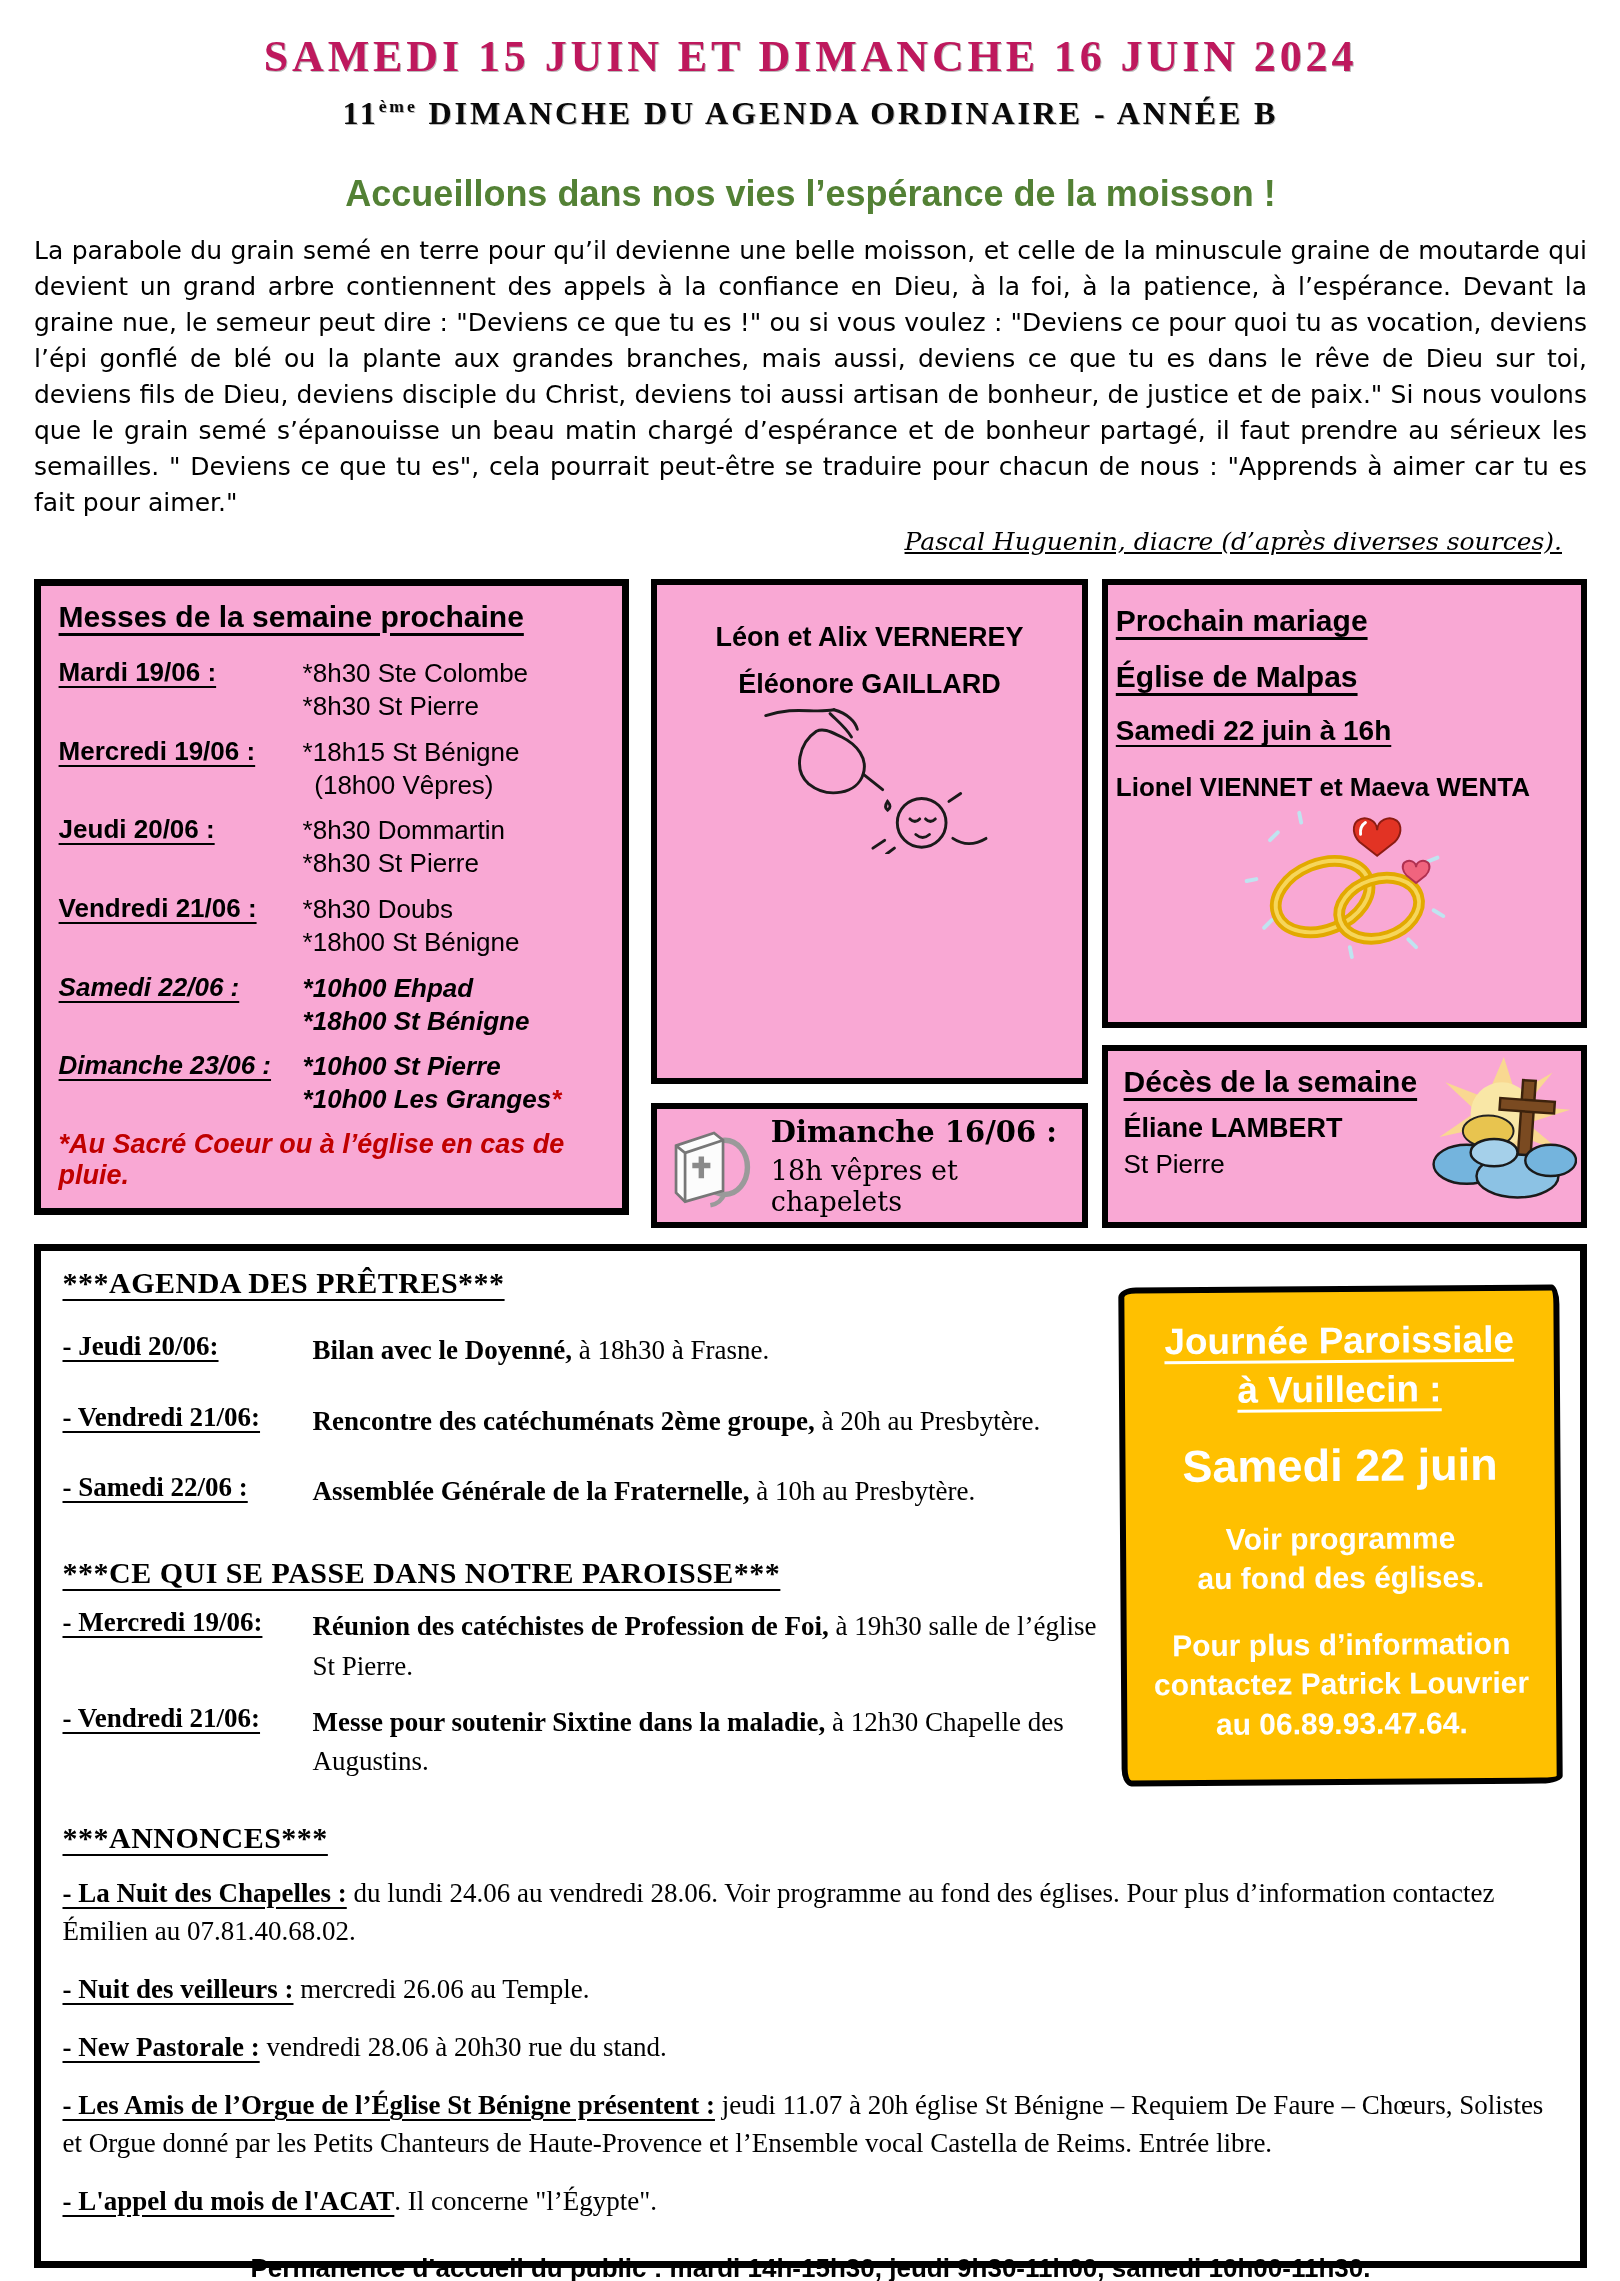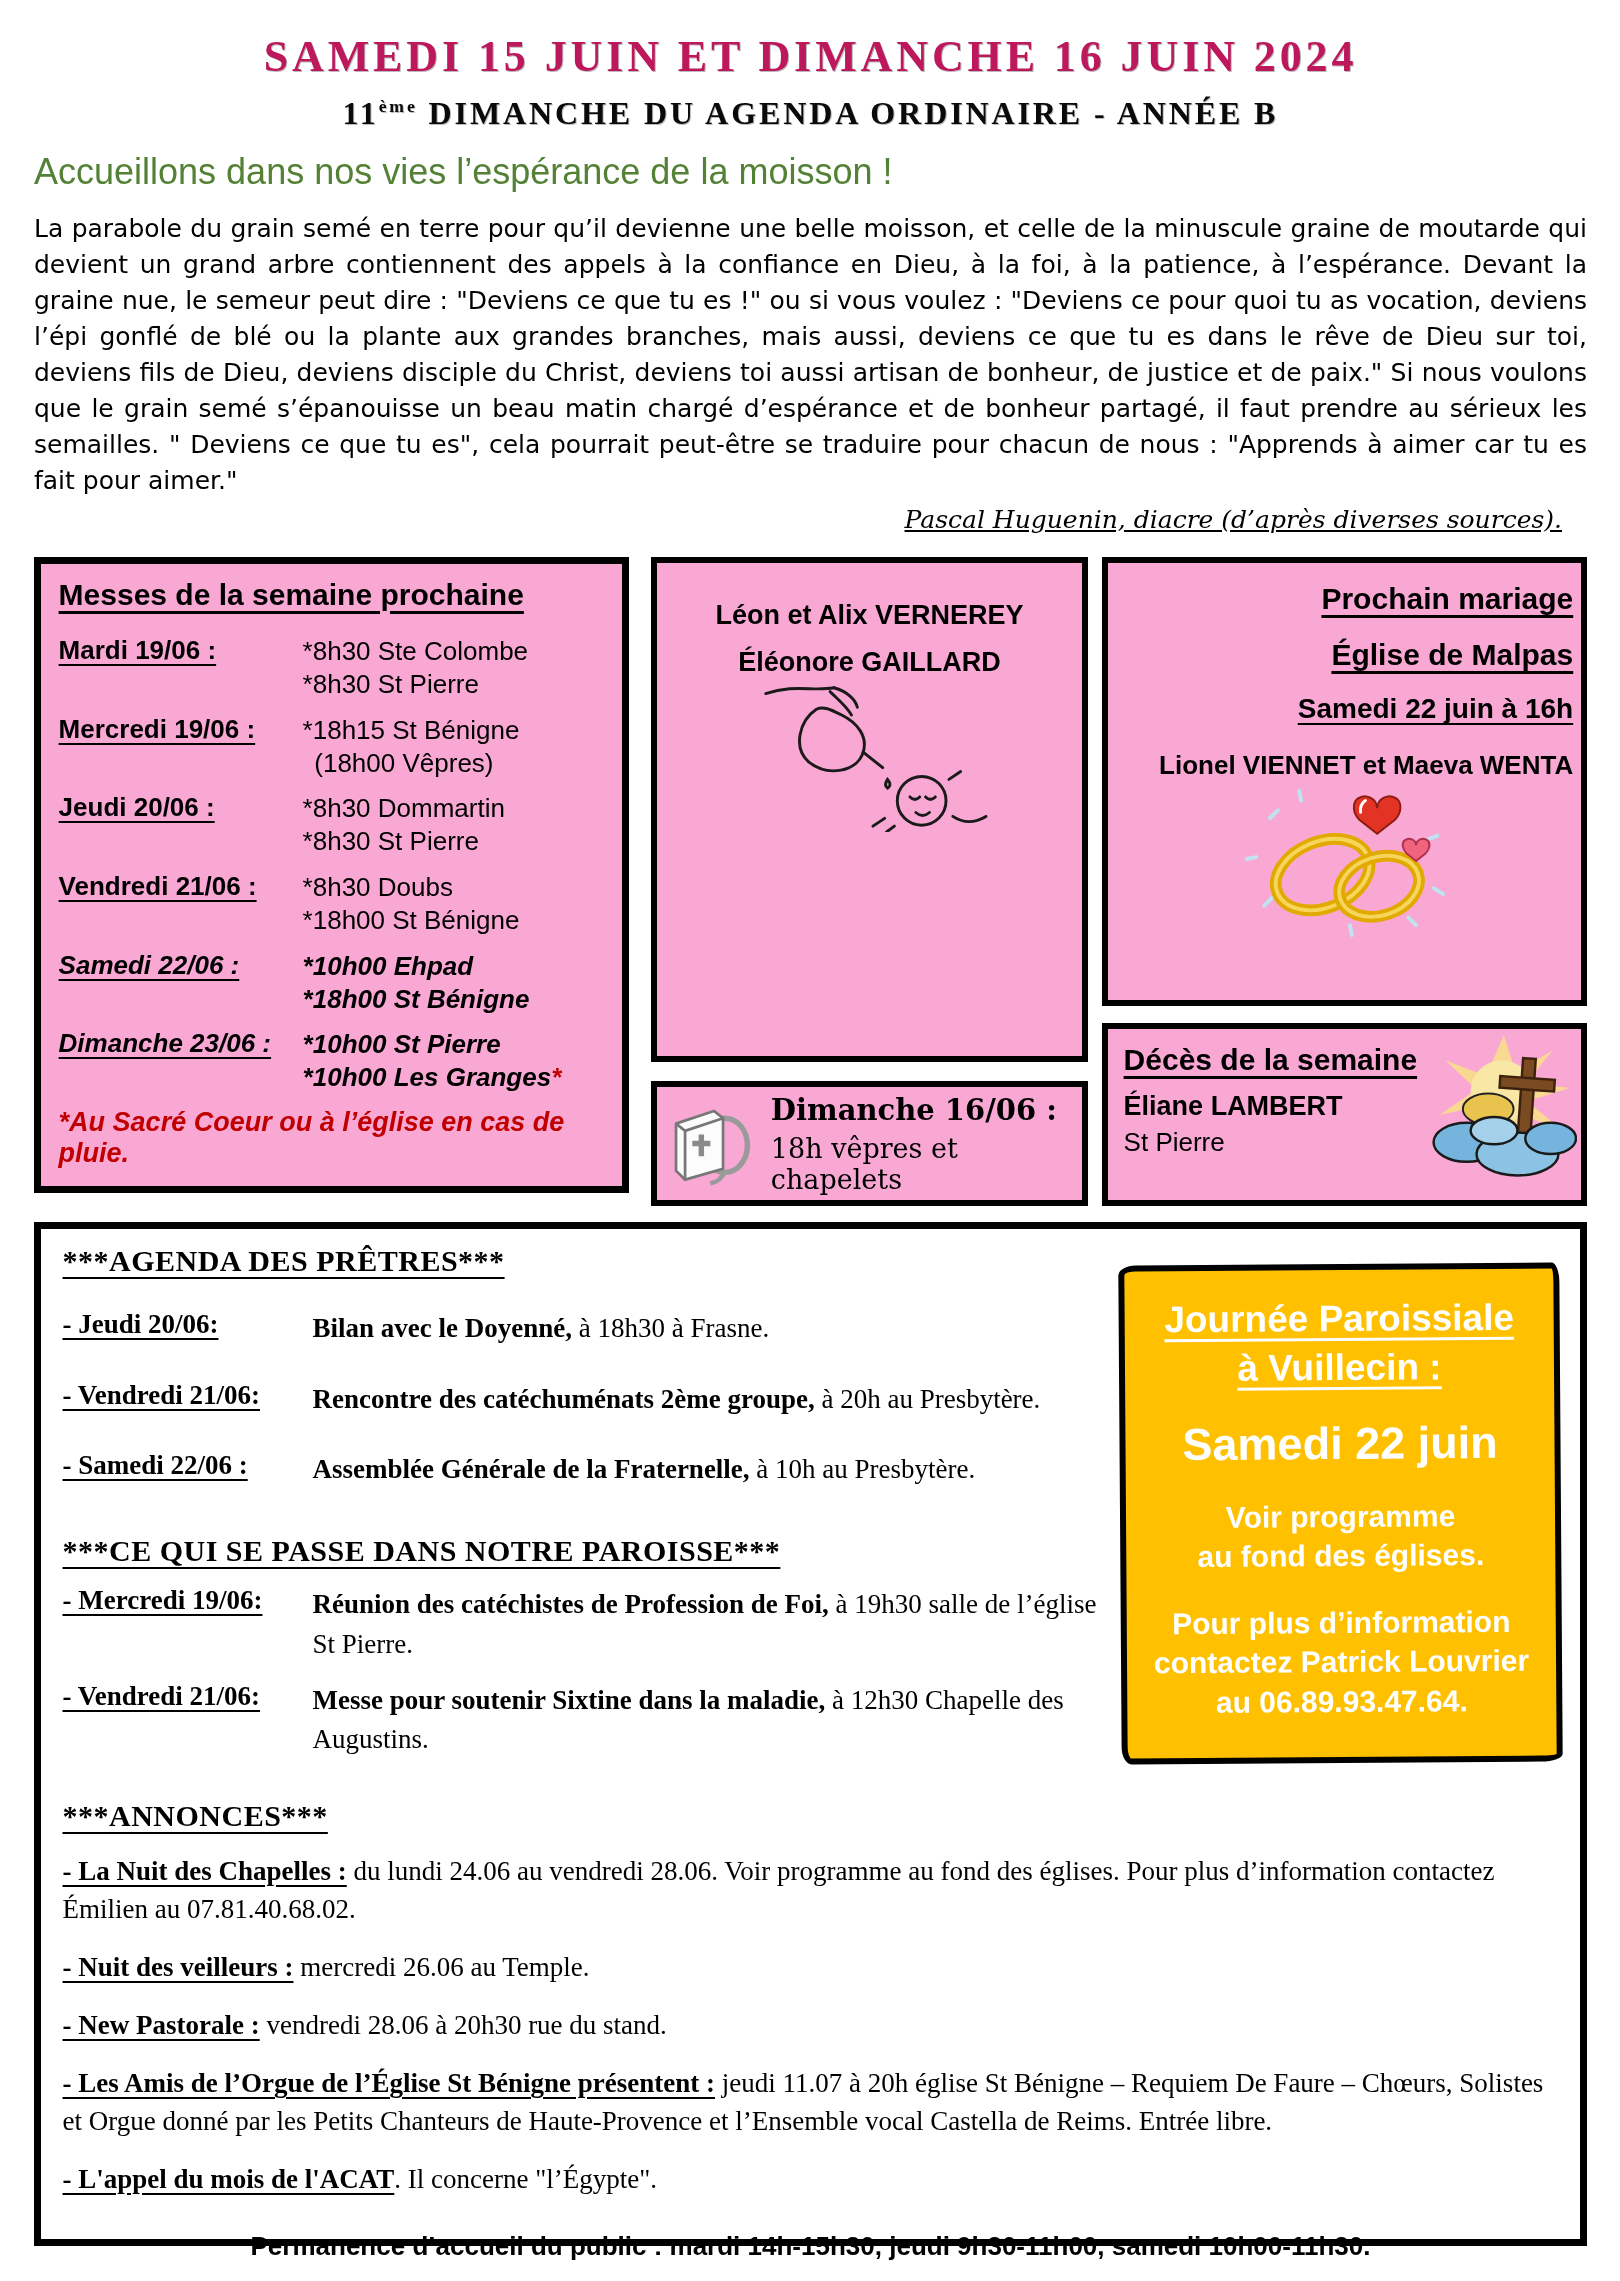--- a/index.html
+++ b/index.html
@@ -17,21 +17,21 @@
     font-size:44px; letter-spacing:3.9px; line-height:1.1; color:#be185d;
     text-shadow:1px 1px 0 #bbb;
   }
   .doc-subtitle {
     font-family:"Liberation Serif", serif; font-weight:bold; text-align:center;
     font-size:32px; letter-spacing:2.9px; margin-top:13.7px; color:#0a0a0a;
     text-shadow:1px 1px 0 #bbb;
   }
   .doc-subtitle sup { font-size:17.6px; }
   .theme-heading {
-    margin-top:19px; font-weight:normal; font-size:36px;
+    margin-top:41px; text-align:center; font-weight:bold; font-size:36px;
     color:var(--green);
   }
   .intro-paragraph {
     margin-top:17.6px; font-family:"DejaVu Sans", sans-serif;
     font-size:25px; line-height:1.44; text-align:justify;
   }
   .attribution {
     margin-top:5.9px; text-align:right; padding-right:25px;
     font-family:"DejaVu Serif", serif; font-style:italic; font-size:25px;
     text-decoration:underline;
@@ -62,21 +62,21 @@
   .u-line { font-weight:bold; font-size:30px; text-decoration:underline;
             text-decoration-thickness:2.9px; text-underline-offset:5.9px; margin-bottom:26px; }
   .bapt-name { font-weight:bold; font-size:27px; margin-top:15.6px; }
 
   #vepres-box { left:617px; top:532px; width:437px; height:125px; display:flex; align-items:center;
                 padding:5.9px 9.8px; font-family:"DejaVu Serif", serif; }
   .vepres-text { margin-left:13.7px; }
   .vepres-day { font-weight:bold; font-size:29px; }
   .vepres-detail { font-size:27px; margin-top:5.9px; }
 
-  #mariage-box { left:1068px; top:7.8px; width:485px; height:449px; text-align:right; padding:19.5px 7.8px 0 7.8px; }
+  #mariage-box { left:1068px; top:7.8px; width:485px; height:449px; text-align:left; padding:19.5px 7.8px 0 7.8px; }
   #mariage-box .u-line { margin-bottom:21.5px; }
   .mariage-date { font-weight:bold; font-size:28px; margin-top:21.5px; text-decoration:underline;
                   text-decoration-thickness:2.4px; text-underline-offset:4.9px; }
   .mariage-couple { font-weight:bold; font-size:26px; margin-top:25px; }
 
   #deces-box { left:1068px; top:474px; width:485px; height:183px; padding:13.7px 15.6px; }
   .deces-name { font-weight:bold; font-size:27px; margin-top:13.7px; }
   .deces-place { font-size:26px; margin-top:5.9px; }
   .deces-art { position:absolute; right:3.9px; top:3.9px; }
 

